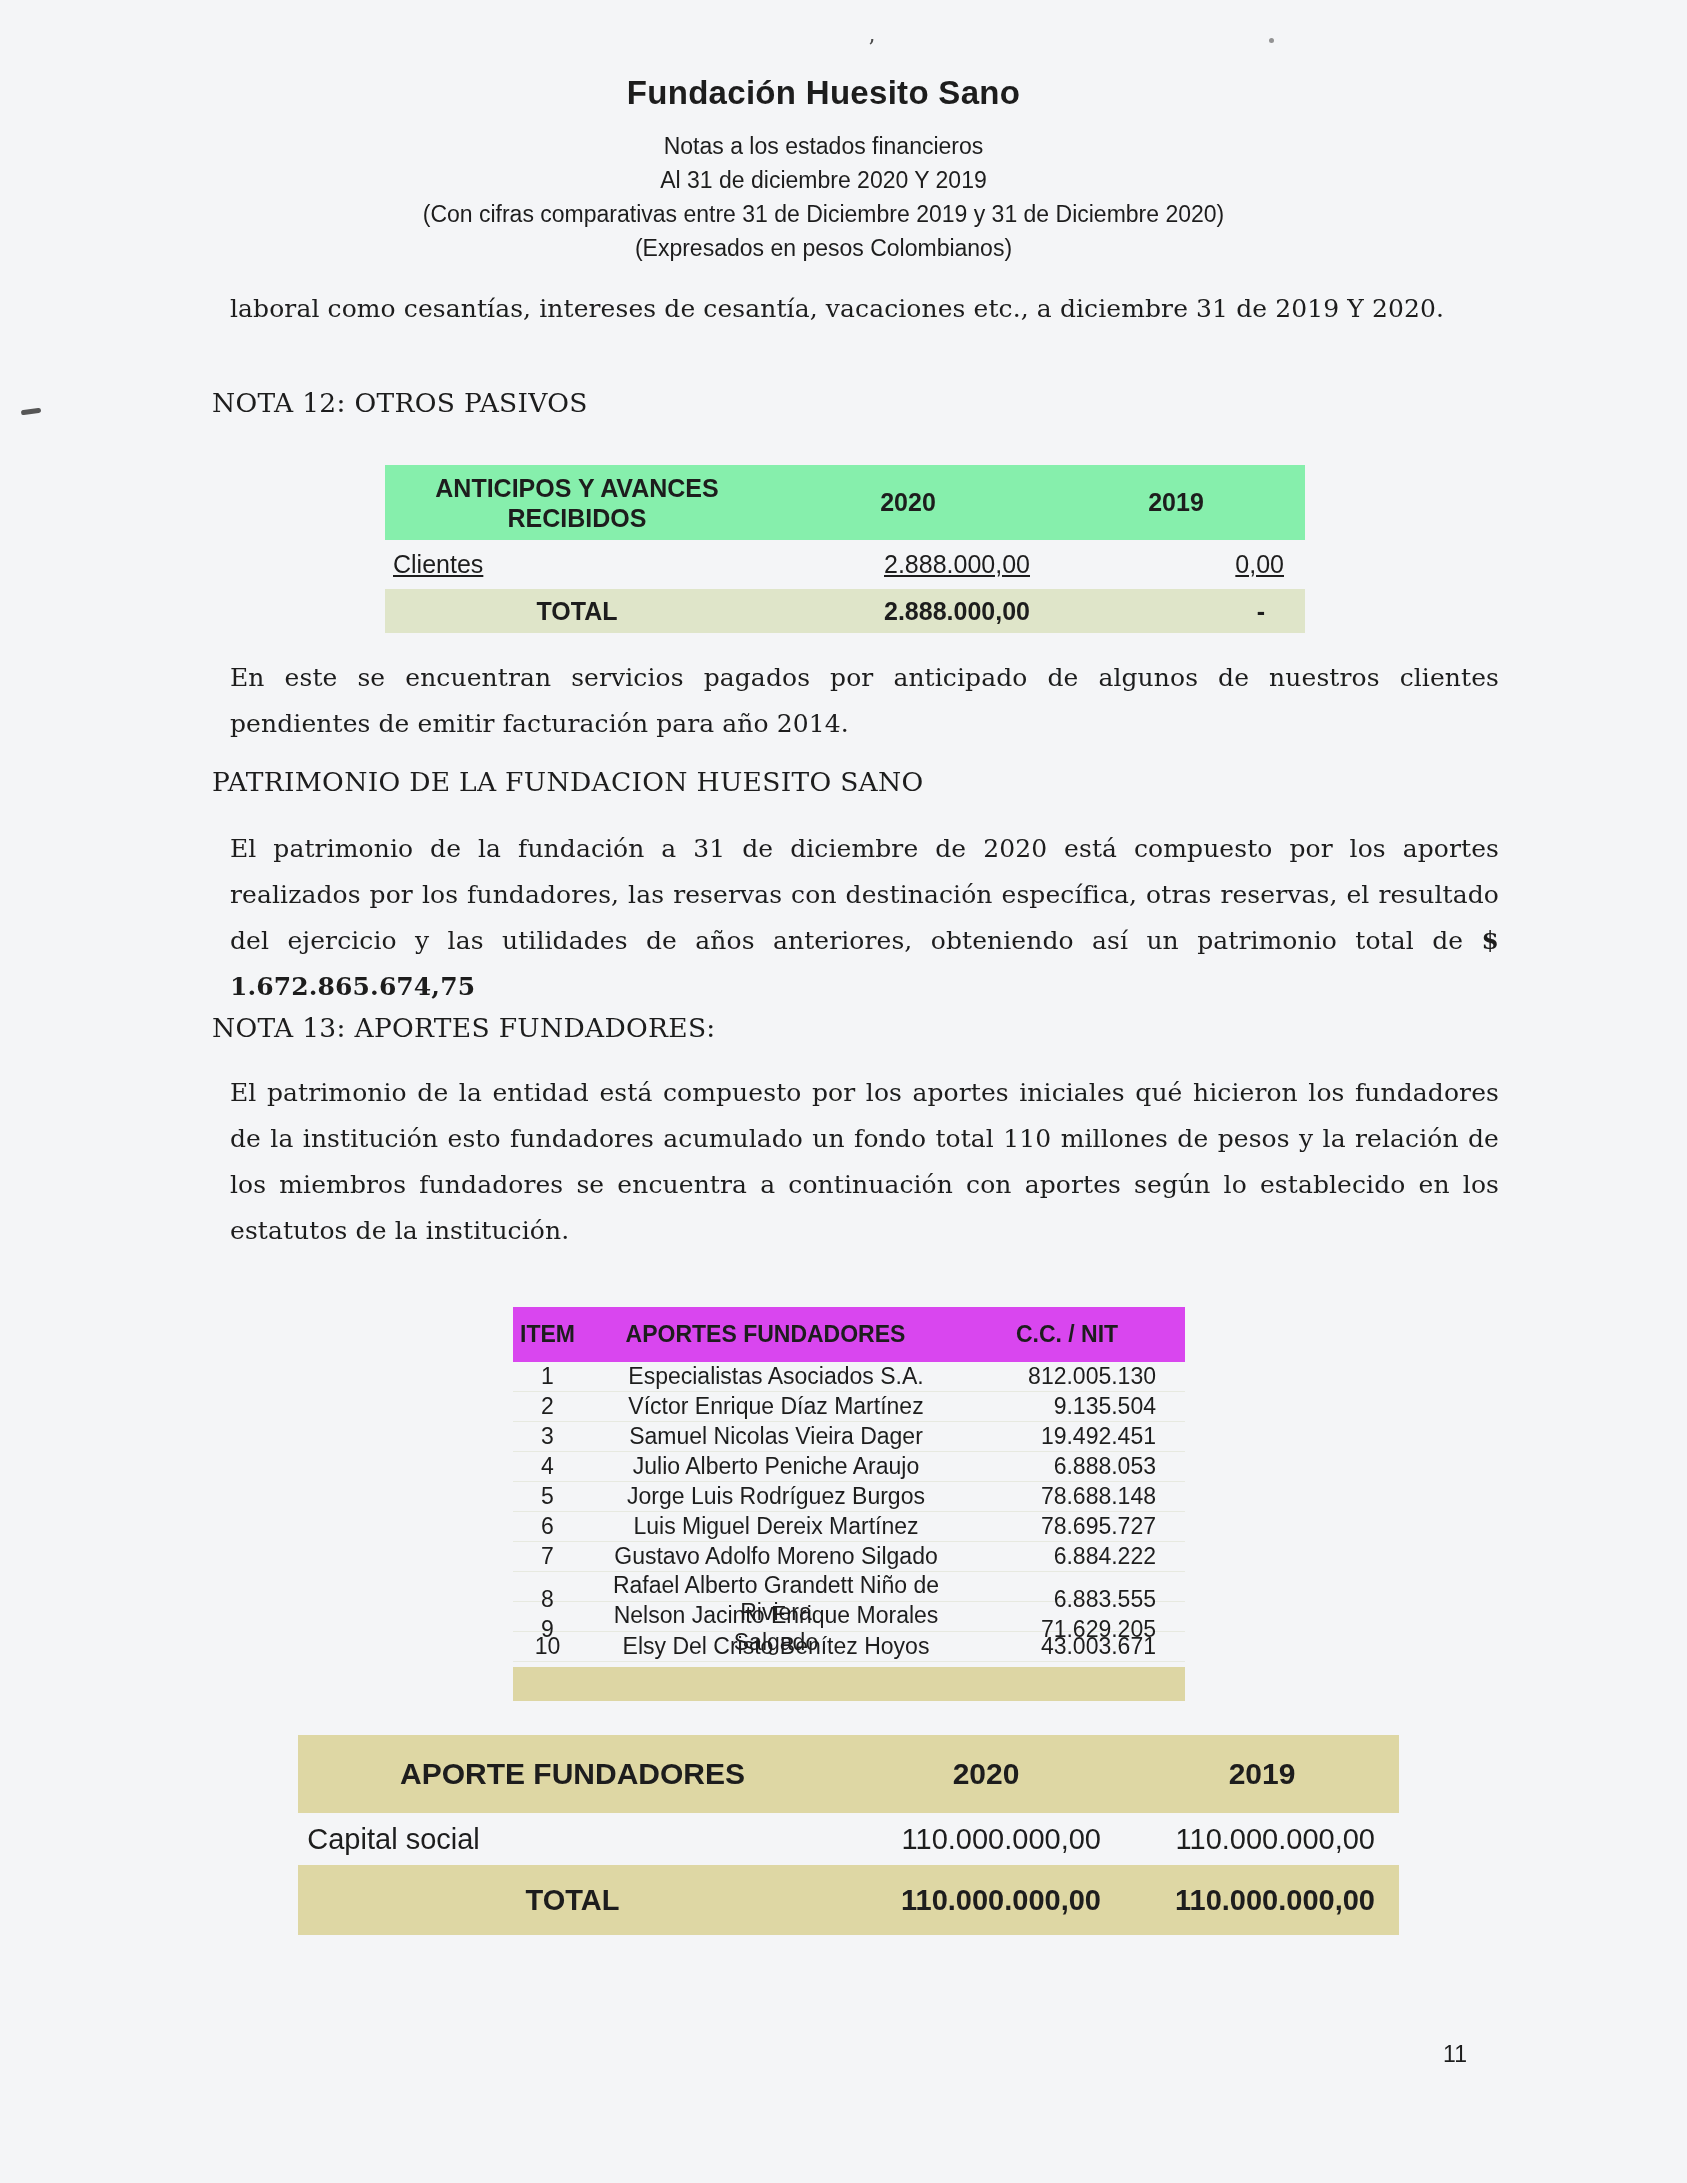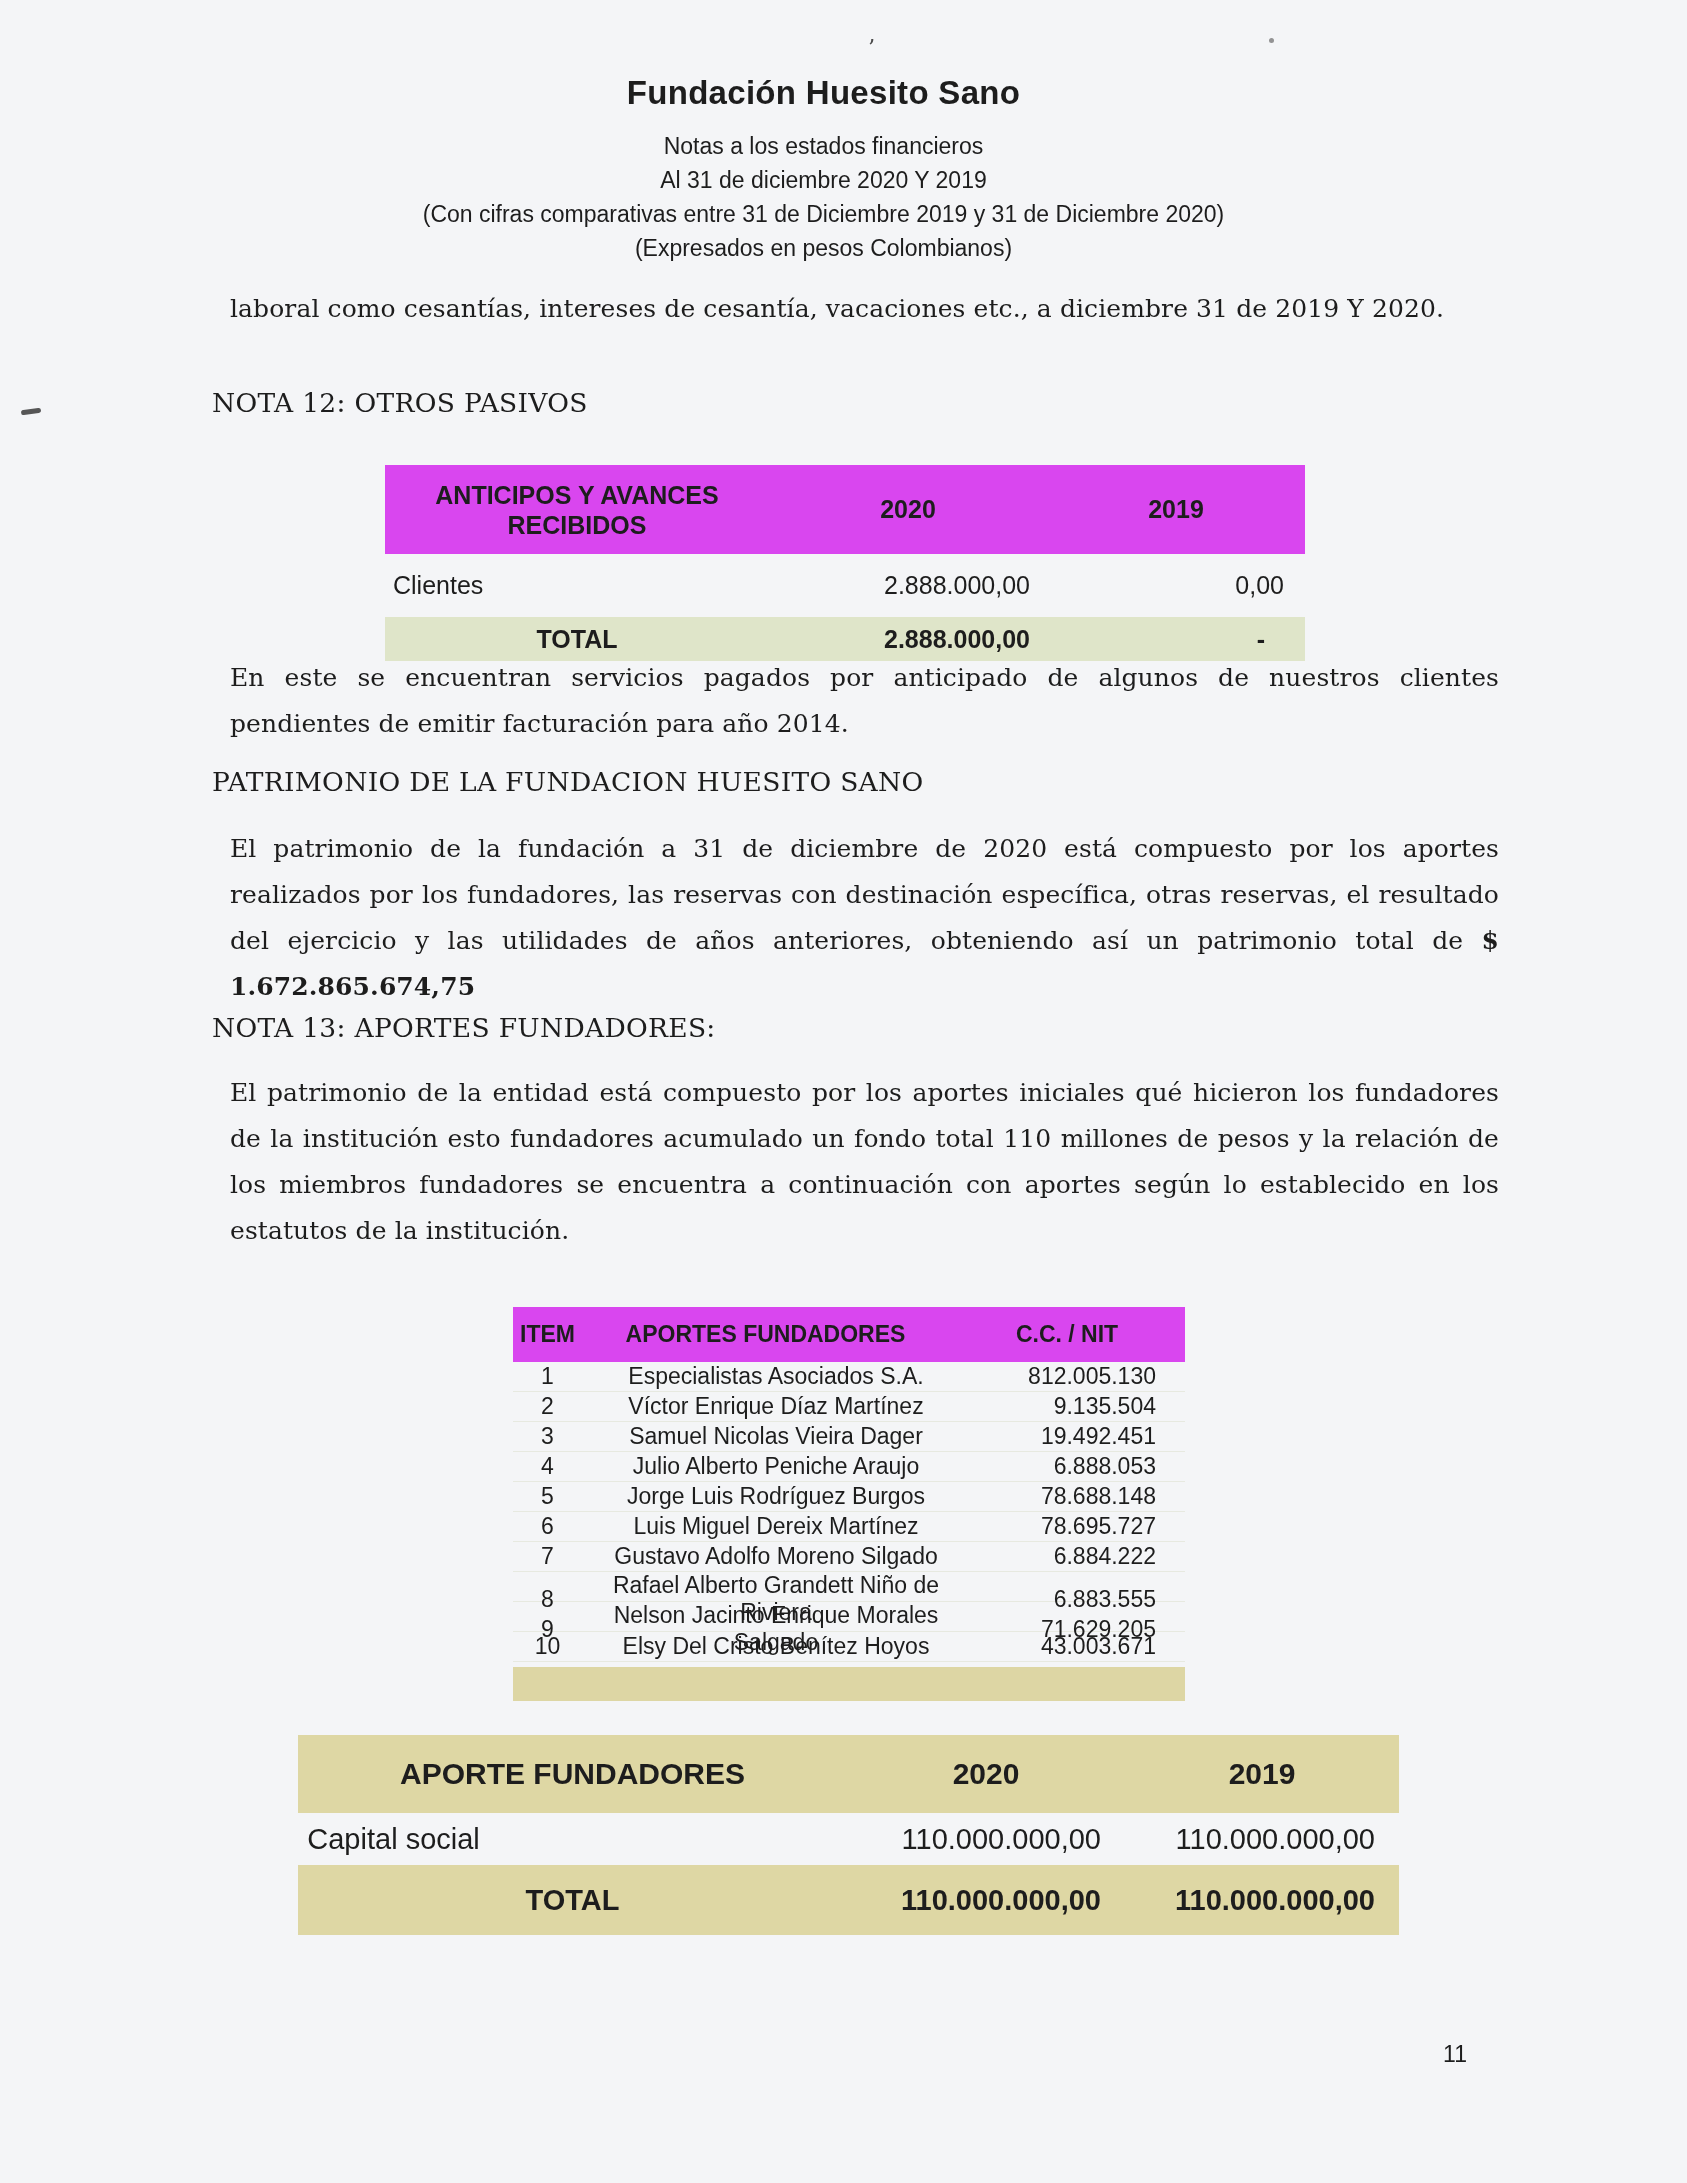--- a/index.html
+++ b/index.html
@@ -59,24 +59,24 @@
   
   .t1 {
     position: absolute;
     left: 385px;
     top: 465px;
     width: 920px;
     font-family: "Liberation Sans", sans-serif;
     font-size: 25px;
   }
   .t1-grid { display: grid; grid-template-columns: 384px 278px 258px; align-items: center; }
-  .t1-head { background: #d946ef; height: 89px; font-weight: 700; }
+  .t1-head { background: #86efac; height: 75px; font-weight: 700; }
   .t1-head .c { text-align: center; }
   .t1-head .label-wrap { width: 318px; margin: 0 auto; line-height: 30px; }
-  .t1-body { height: 63px; background: transparent; }
+  .t1-body { height: 49px; background: transparent; text-decoration: underline; }
   .t1-total { background: #dfe5c9; height: 44px; font-weight: 700; }
   .cell-left { padding-left: 8px; text-align: left; }
   .cell-right { text-align: right; padding-right: 17px; }
   .cell-right-far { text-align: right; padding-right: 21px; }
   .cell-center { text-align: center; }
   
   .t2 {
     position: absolute;
     left: 513px;
     top: 1307px;

